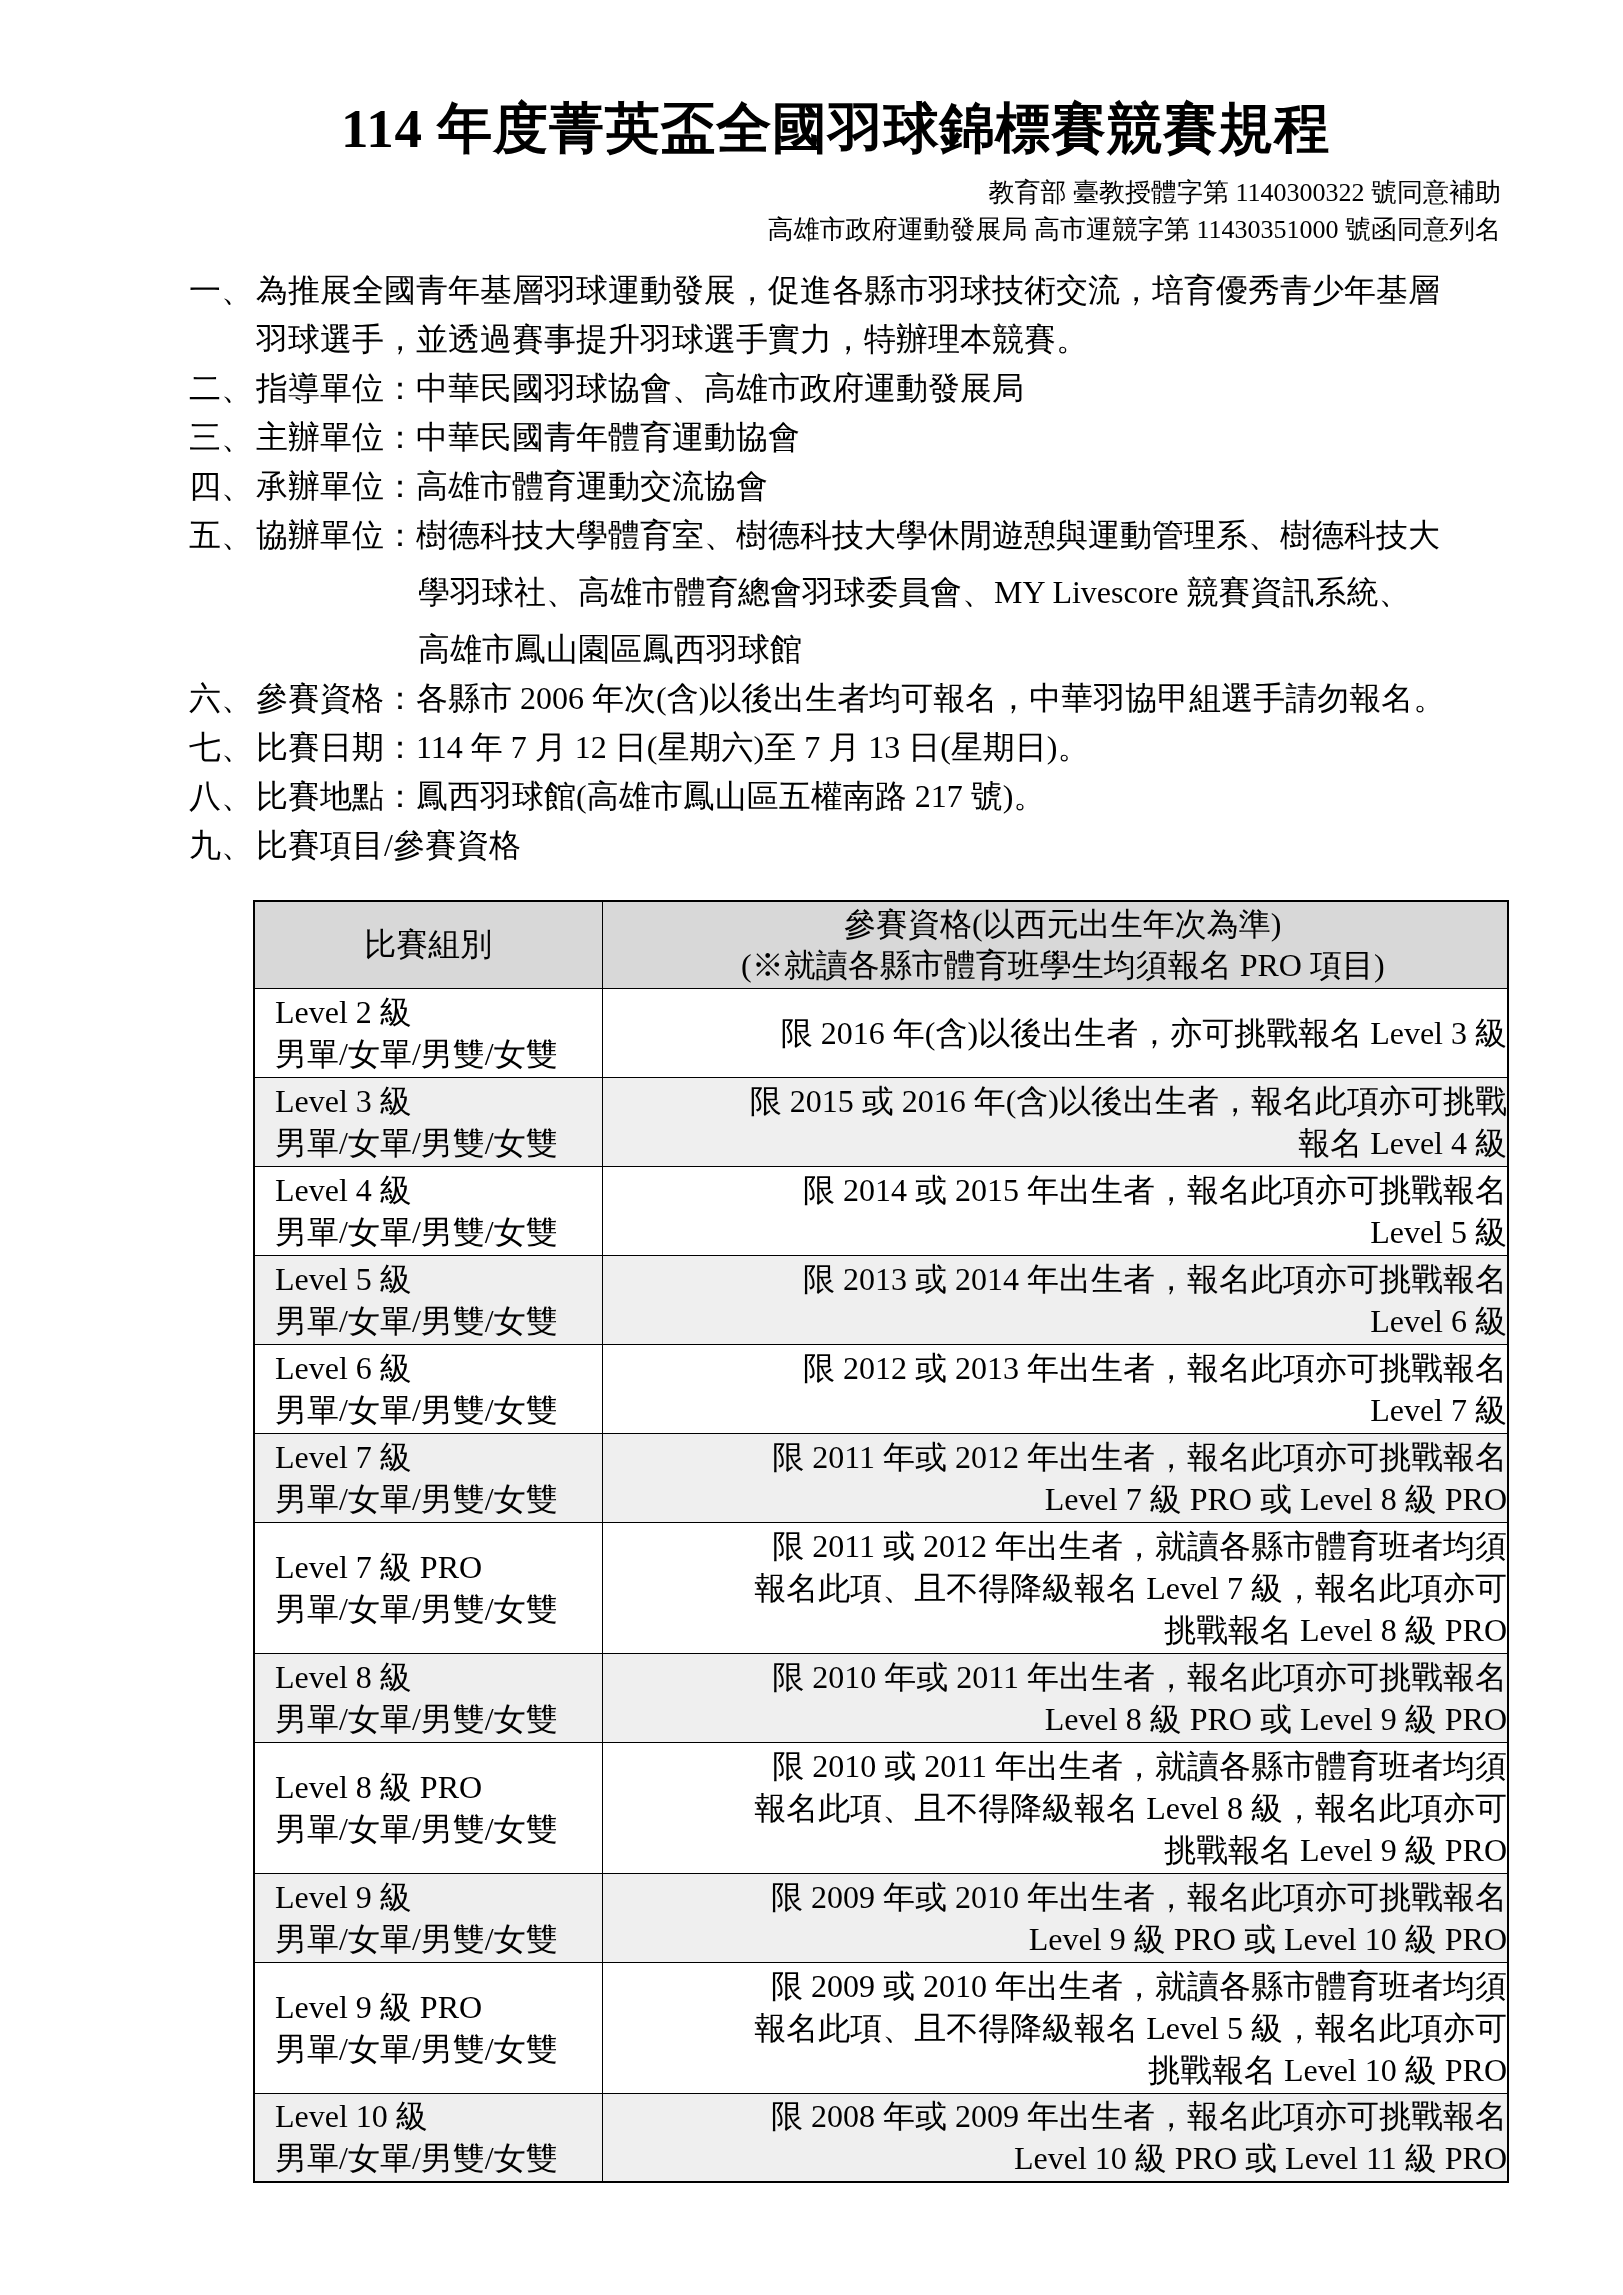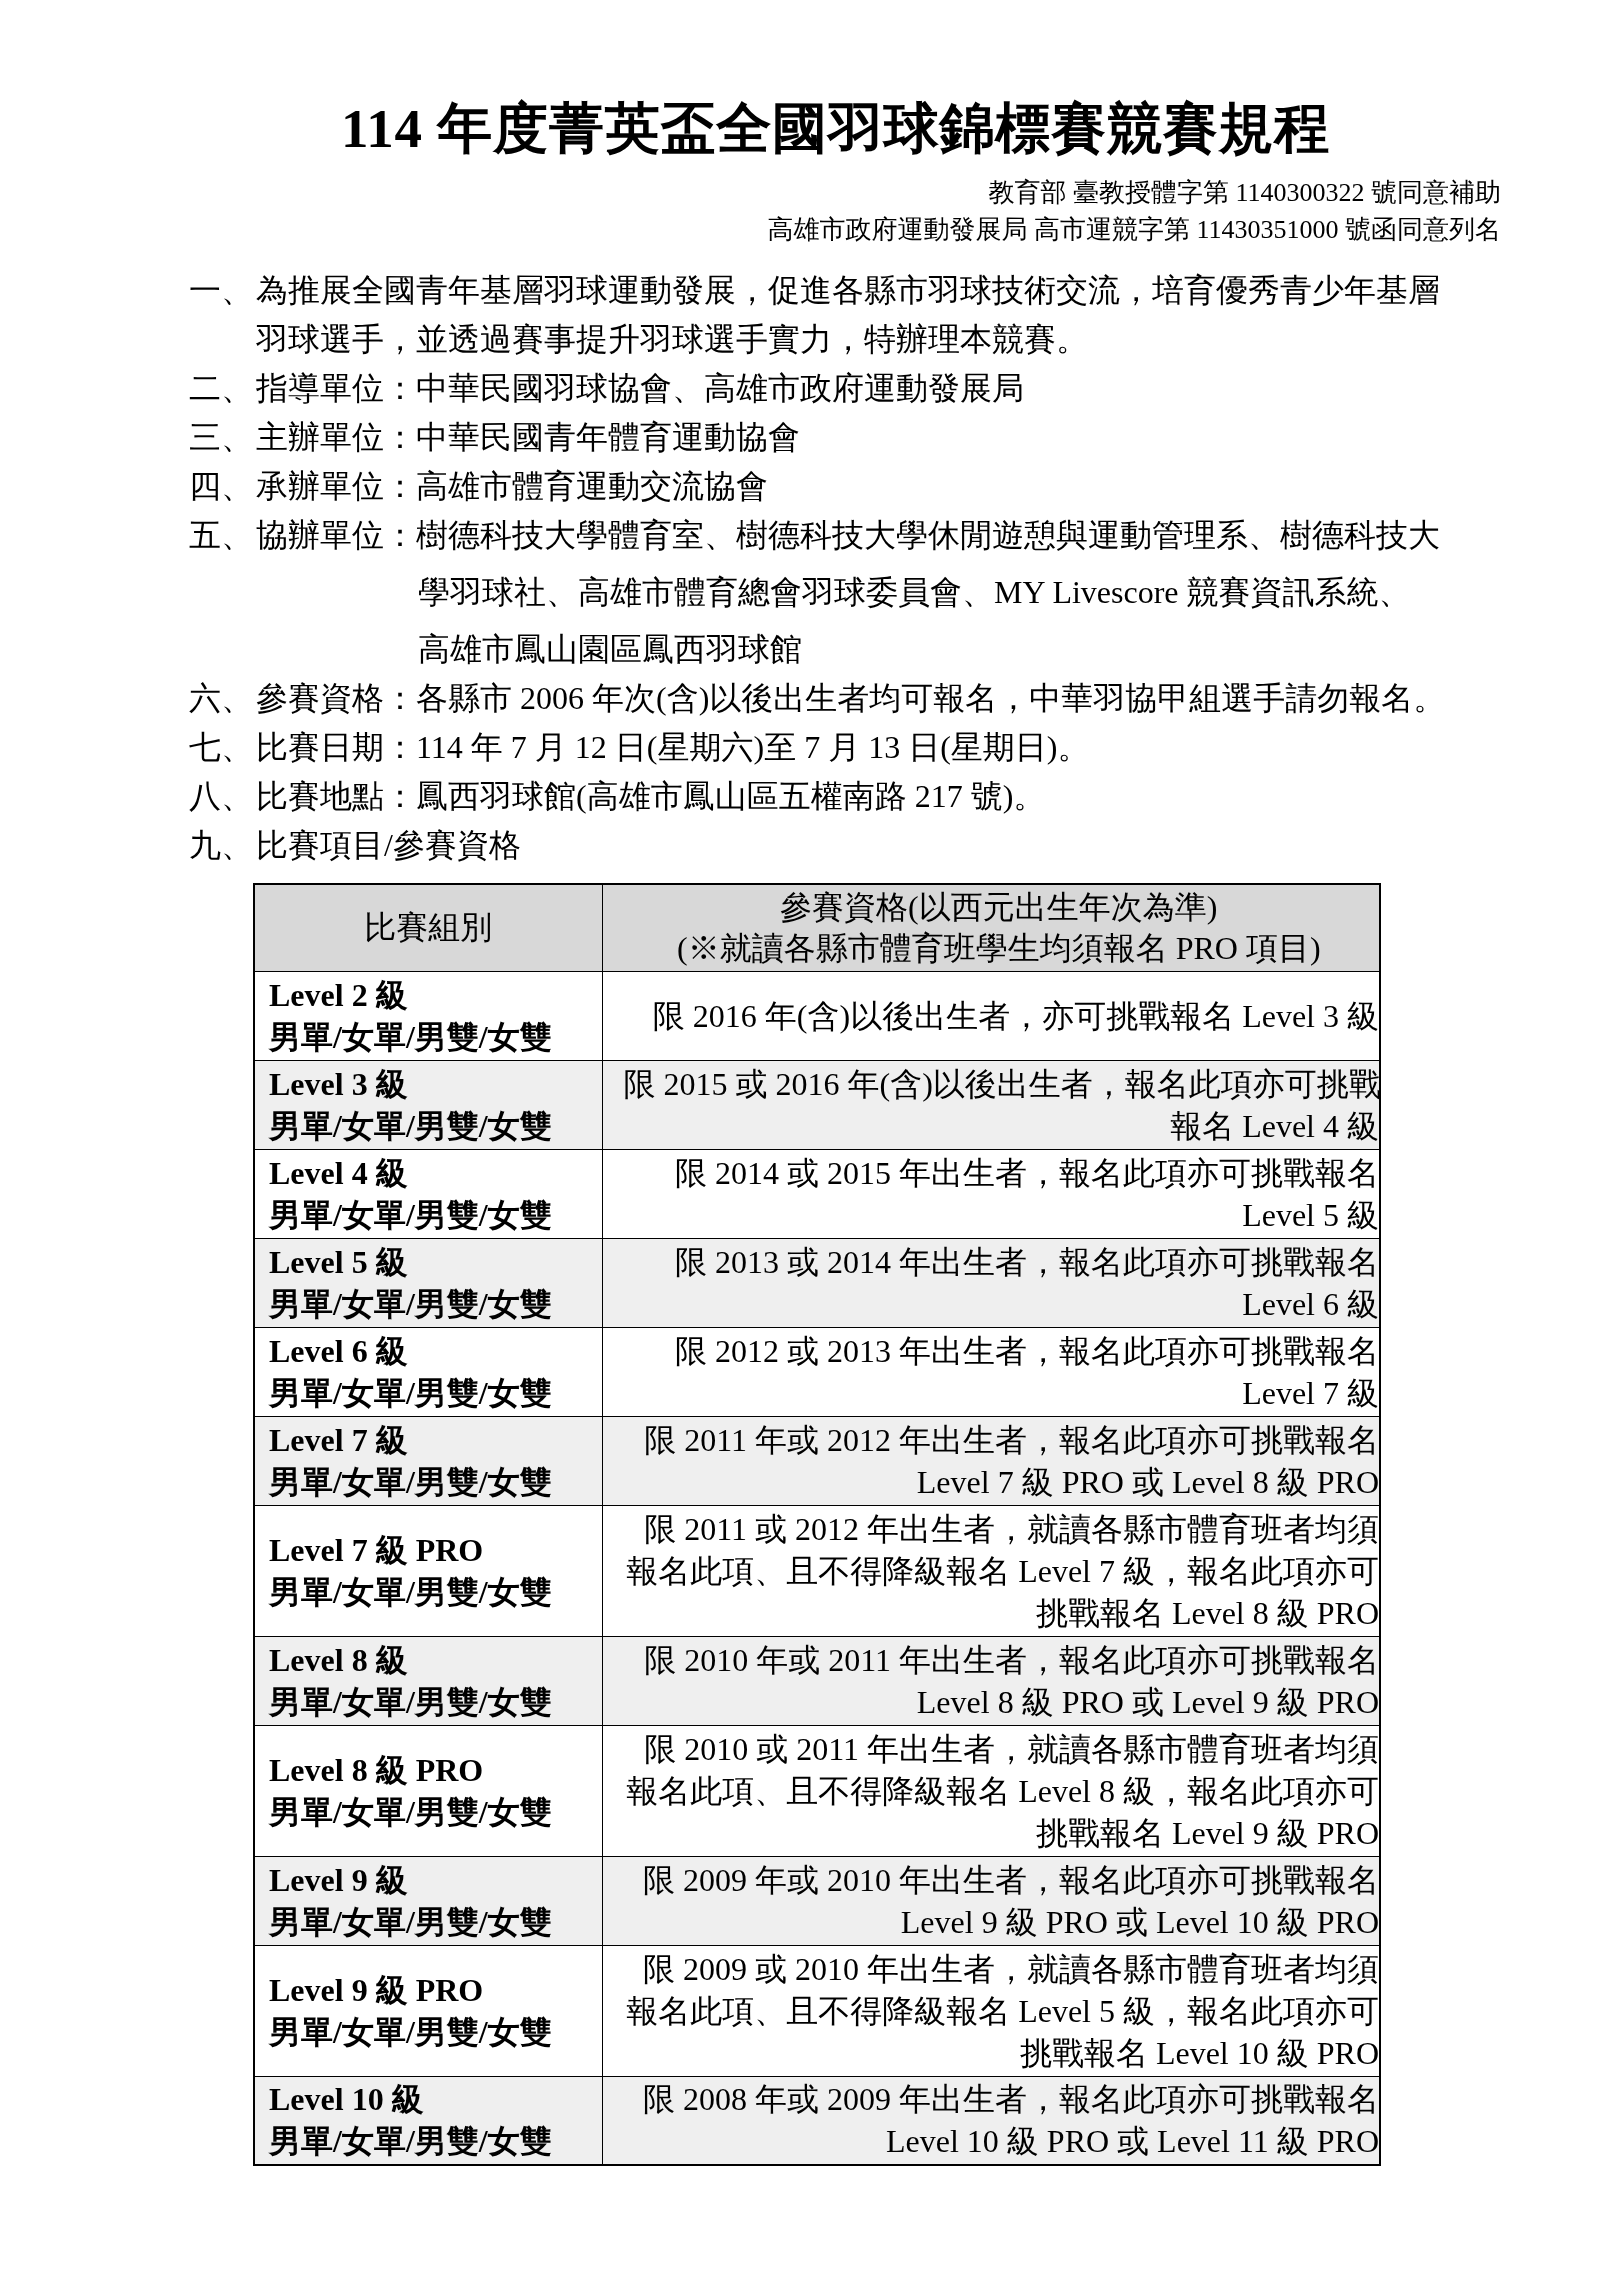--- a/index.html
+++ b/index.html
@@ -34,42 +34,42 @@
     margin:18px 0 0 189px;
     font-size:32px;
   }
   .item { display:flex; align-items:flex-start; }
   .item .num { flex:0 0 67px; line-height:49px; white-space:nowrap; }
   .item .content { flex:1 1 auto; }
   .item .content .line { line-height:49px; white-space:nowrap; }
   .item.label-indent .content .line:nth-child(n+2) { margin-left:162px;margin-top:8px; }
 
   table.grid {
-    margin:13px 0 0 253px;
-    width:1128px;
+    margin:30px 0 0 253px;
+    width:1256px;
     border-collapse:collapse;
     table-layout:fixed;
     border:2.4px solid #000;
   }
   .grid th, .grid td {
     border:1.6px solid #000;
     vertical-align:middle;
     font-weight:normal;
     font-size:32px;
     overflow:visible;
   }
   .grid .c1 { width:348px; }
   thead tr { height:87px; background:var(--header-bg,#d8d8d8); }
   thead .c1 { text-align:center; }
   thead .c2 { padding-left:16px; text-align:center; }
   thead .c2 .line { line-height:41px; white-space:nowrap; }
   tbody tr { height:89px; }
   tbody tr.tall { height:131px; }
   tbody tr:nth-child(even) { background:var(--alt-row-bg,#efefef); }
-  tbody td.c1 { padding-left:14px;font-weight:bold; }
+  tbody td.c1 { padding-left:20px; }
   tbody td.c2 { padding-left:21px;text-align:right; }
   tbody td .line { line-height:42px; white-space:nowrap; }
 </style>
 </head>
 <body>
 
 <div class="page">
 
   <h1 class="title">114 年度菁英盃全國羽球錦標賽競賽規程</h1>
 

